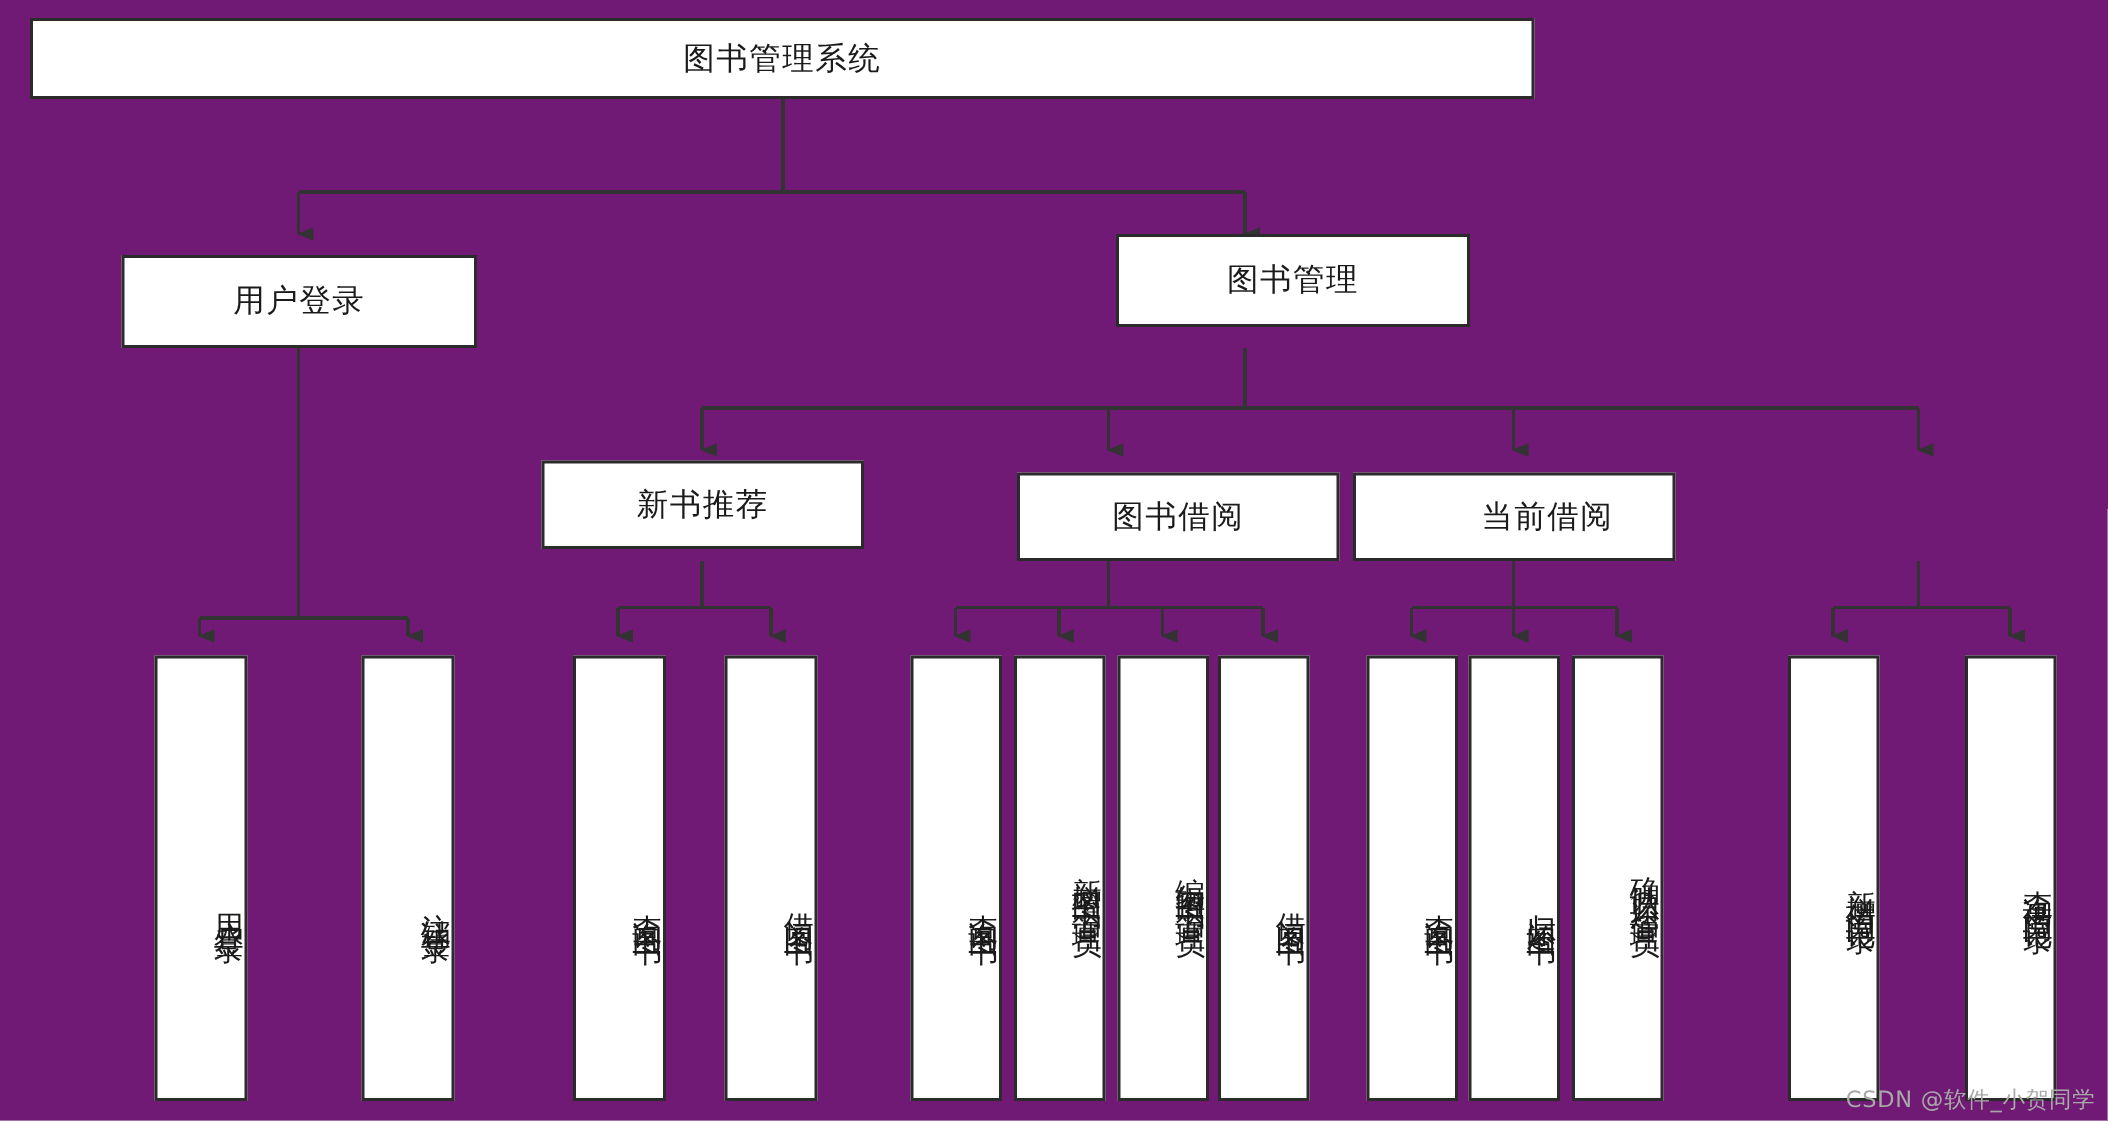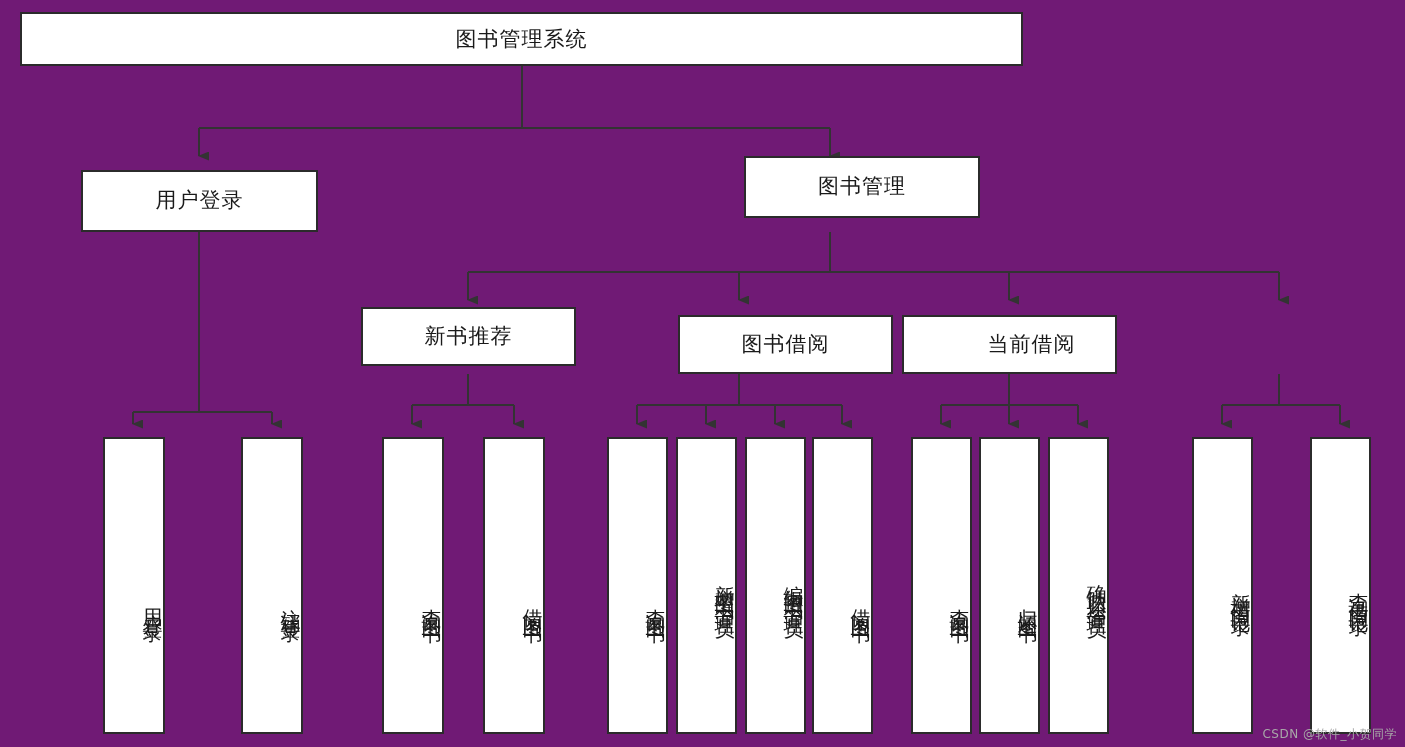--- a/index.html
+++ b/index.html
@@ -56,21 +56,21 @@
     padding-top: 34px;
     white-space: nowrap;
   }
   .node-v.tall {
     padding-top: 12px;
   }
   .watermark {
     position: absolute;
     right: 8px;
     bottom: 4px;
-    font-size: 12px;
+    font-size: 15px;
     color: #a8a8a8;
     letter-spacing: 0.5px;
     white-space: nowrap;
     pointer-events: none;
   }
 </style>
 </head>
 <body>
 
 <div id="diagram-root">

